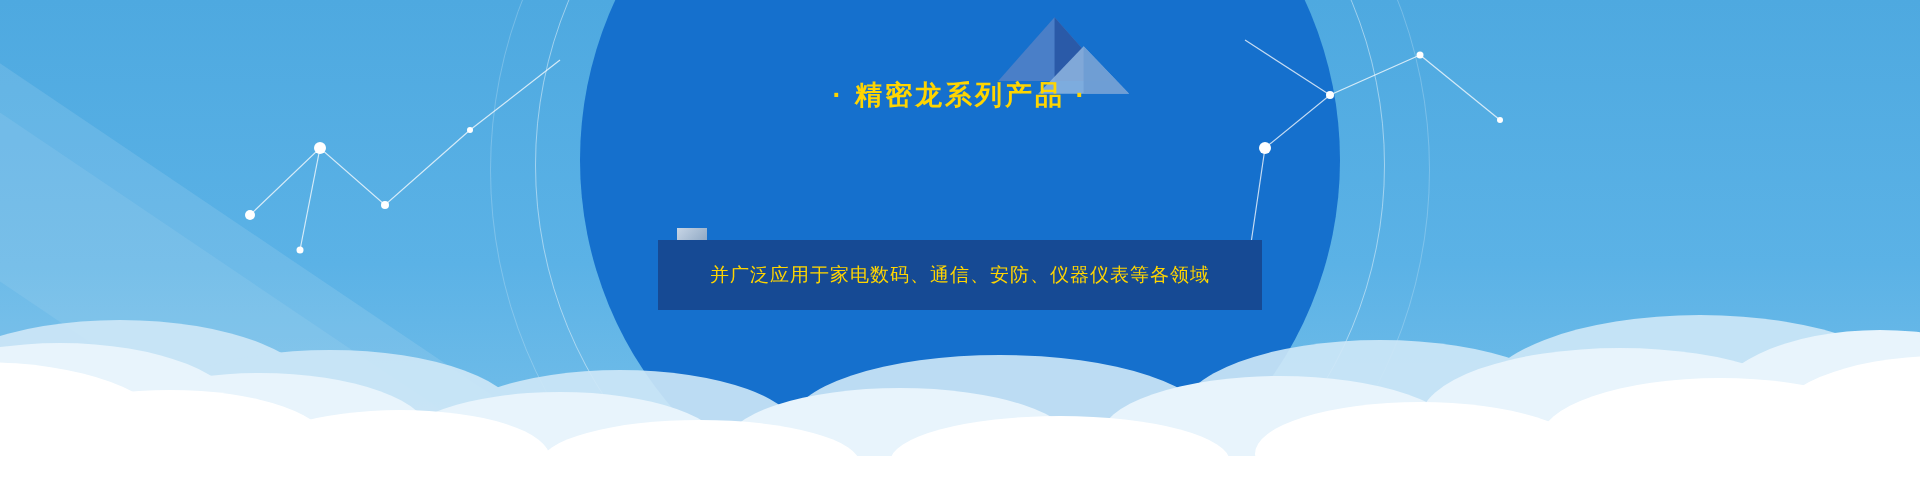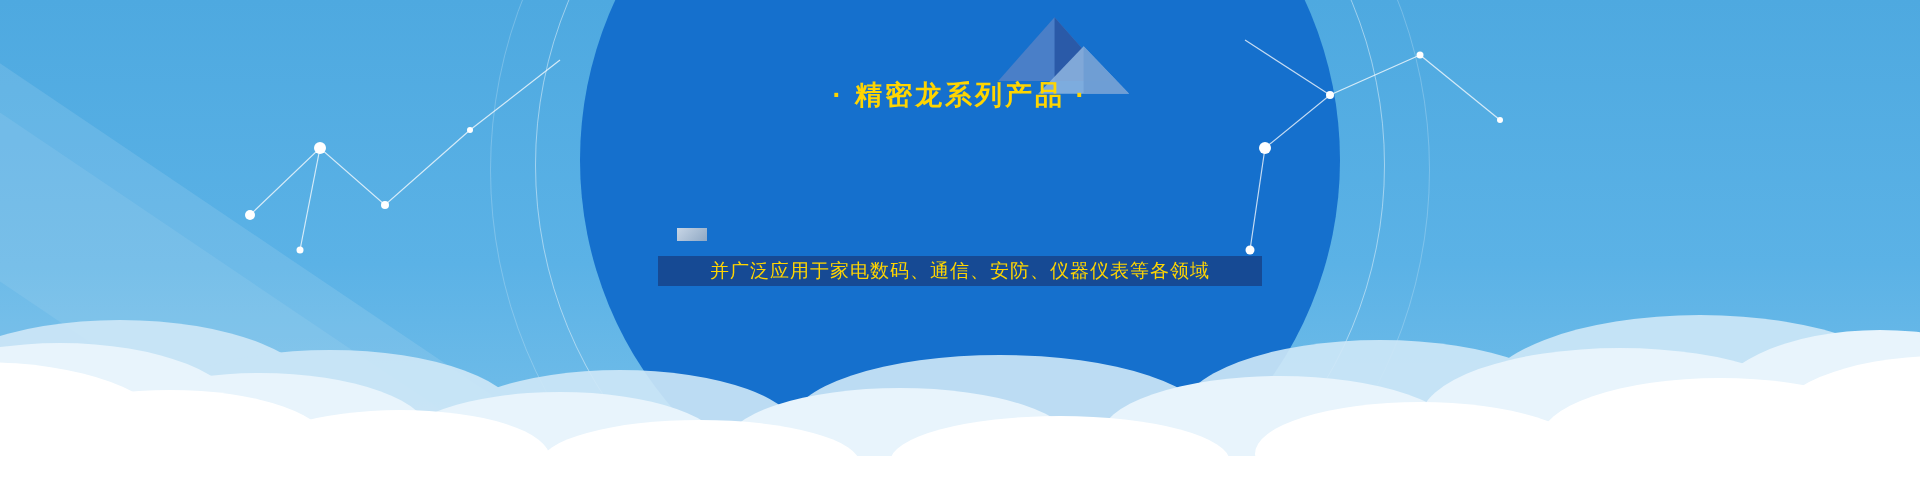--- a/index.html
+++ b/index.html
@@ -138,27 +138,27 @@
     color: #ffffff;
     letter-spacing: 0px;
     white-space: nowrap;
     -webkit-text-stroke: 7px #1a4f93;
     paint-order: stroke fill;
   }
 
   .subbar {
     position: absolute;
     left: 50%;
-    top: 256px;
+    top: 240px;
     transform: translateX(-50%);
     background: #164a94;
     color: #ffd500;
     font-size: 19px;
     line-height: 22px;
-    padding: 4px 52px;
+    padding: 24px 52px;
     white-space: nowrap;
     letter-spacing: 1px;
     text-align: center;
   }
   .subbar-notch {
     position: absolute;
     left: 50%;
     top: 228px;
     margin-left: -283px;
     width: 30px;

